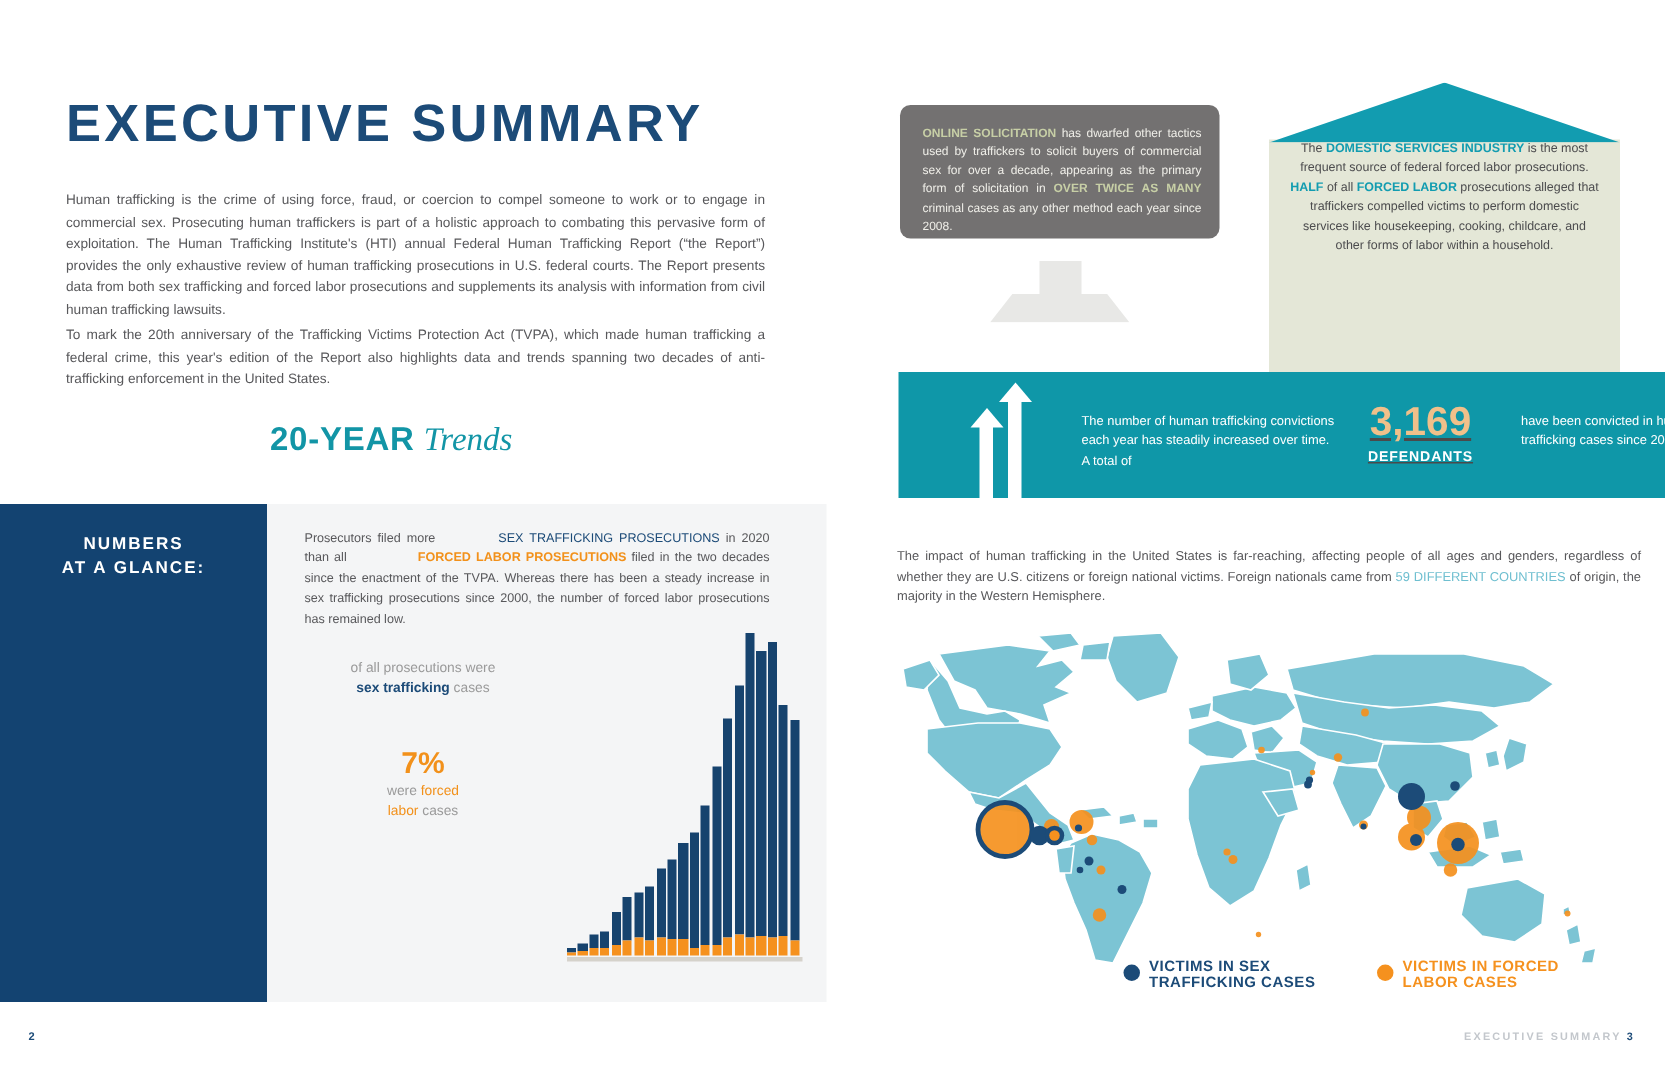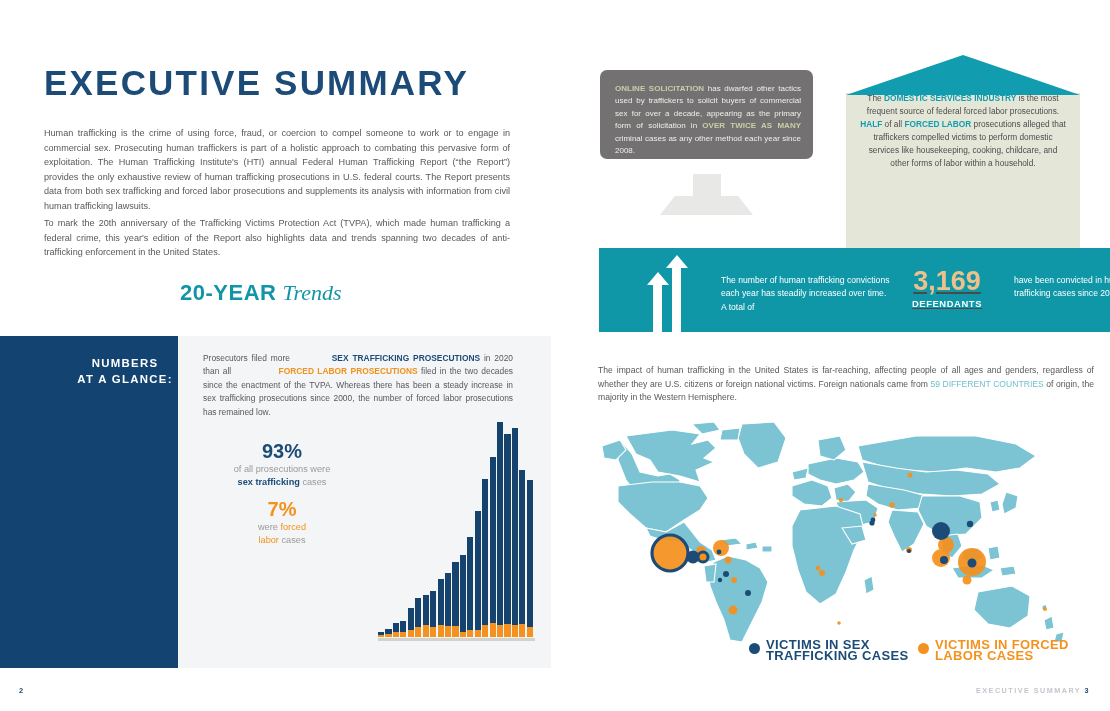--- a/index.html
+++ b/index.html
@@ -34,33 +34,33 @@
   #trends-heading .bold{font-weight:bold;letter-spacing:.5px;}
   #trends-heading .ital{font-family:"Liberation Serif", serif;font-style:italic;font-weight:normal;}
 
   
   #numbers-panel{
     position:absolute;left:0;top:336px;width:178px;height:332px;
     background:#134371;color:#ffffff;
   }
   #numbers-title{
     position:absolute;left:0;width:178px;top:19px;text-align:center;
-    font-size:11.4px;font-weight:bold;letter-spacing:1.3px;line-height:16px;padding-left:36px;
+    font-size:11.4px;font-weight:bold;letter-spacing:1.3px;line-height:16px;
   }
 
   
   #chart-panel{
     position:absolute;left:178px;top:336px;width:373px;height:332px;
     background:#f4f5f6;
   }
   #chart-para{
     position:absolute;left:25px;top:16px;width:310px;
     font-size:8.4px;line-height:13.4px;color:#58585b;text-align:justify;
   }
-  .hl-navy{color:#1c4b78;font-weight:bold;margin-left:38px;}
+  .hl-navy{color:#1c4b78;font-weight:normal;margin-left:38px;}
   .hl-orange{color:#f2911b;font-weight:bold;padding-left:44px;}
 
   #pct-block-93{position:absolute;left:24px;top:103px;width:160px;text-align:center;}
   #pct-block-7{position:absolute;left:24px;top:161px;width:160px;text-align:center;}
   .pct-big{font-size:20px;font-weight:bold;line-height:24px;}
   .pct-big.navy{color:#1c4b78;}
   .pct-big.orange{color:#f2911b;}
   .pct-sub{font-size:9.2px;line-height:13.4px;color:#9a9a9a;}
   .pct-sub b{color:#1c4b78;}
   .pct-sub .o{color:#f2911b;}
@@ -148,21 +148,21 @@
   .hl-lightteal{color:#6fbfd0;}
 
   #world-map{position:absolute;left:45px;top:410px;width:500px;height:235px;}
 
   #map-legend{position:absolute;left:198px;top:640px;width:330px;height:26px;}
   .legend-item{position:absolute;top:0;}
   .legend-dot{
     position:absolute;left:0;top:3px;width:11px;height:11px;border-radius:50%;
   }
   .legend-label{
-    position:absolute;left:17px;top:0;font-size:13px;font-weight:bold;
+    position:absolute;left:17px;top:0;font-size:10px;font-weight:bold;
     line-height:10.5px;letter-spacing:.35px;white-space:nowrap;
   }
   #legend-sex{left:0;}
   #legend-sex .legend-dot{background:#1c4b78;}
   #legend-sex .legend-label{color:#1c4b78;}
   #legend-labor{left:169px;}
   #legend-labor .legend-dot{background:#f5911e;}
   #legend-labor .legend-label{color:#f5911e;}
 
   
@@ -195,21 +195,20 @@
       <span>NUMBERS</span><br>
       <span>AT A GLANCE:</span>
     </div>
 
   </div>
 
   <div id="chart-panel">
     <div id="chart-para"><span>Prosecutors filed more </span><span class="hl-navy">SEX TRAFFICKING PROSECUTIONS</span><span> in 2020 than all </span><span class="hl-orange">FORCED LABOR PROSECUTIONS</span><span> filed in the two decades since the enactment of the TVPA. Whereas there has been a steady increase in sex trafficking prosecutions since 2000, the number of forced labor prosecutions has remained low.</span></div>
 
     <div id="pct-block-93">
-      <div class="pct-big navy">93%</div>
       <div class="pct-sub">
         <span>of all prosecutions were</span><br>
         <b>sex trafficking</b><span> cases</span>
       </div>
     </div>
 
     <div id="pct-block-7">
       <div class="pct-big orange">7%</div>
       <div class="pct-sub">
         <span>were </span><span class="o">forced</span><br>

